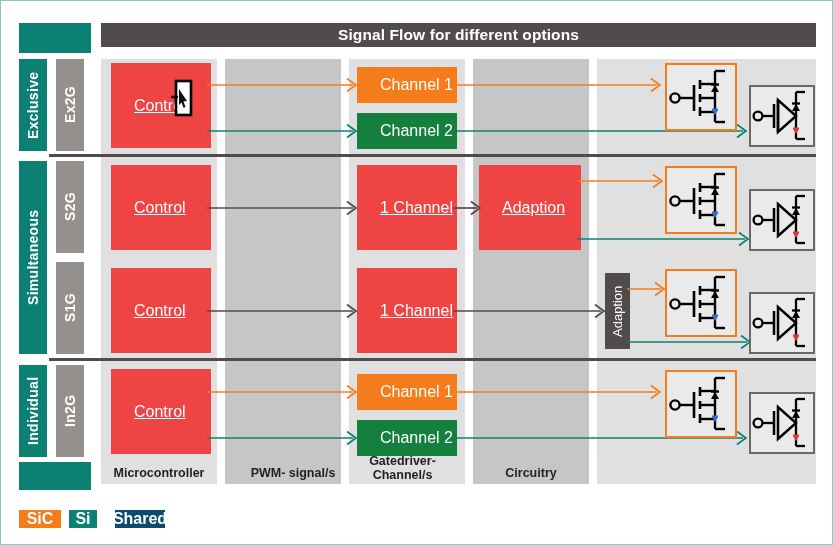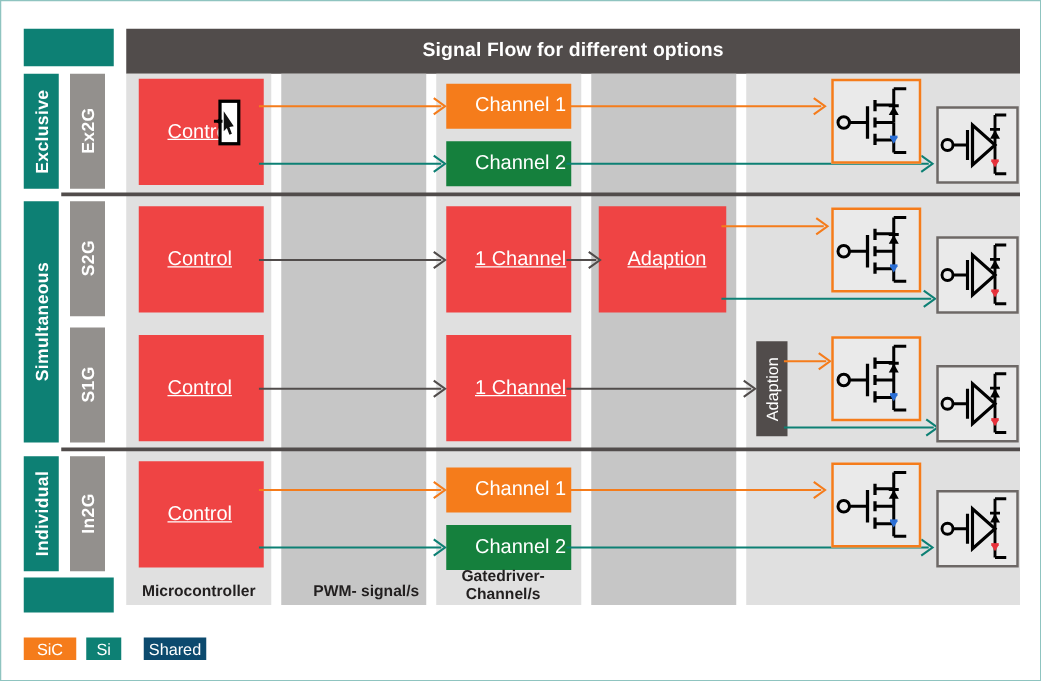--- a/index.html
+++ b/index.html
@@ -65,41 +65,41 @@
     text-align:center;color:#221f1f;font-weight:bold;font-size:12.5px;
     line-height:1.15;
   }
 
   
   .sep{background:#514c4b;}
 
   
   .legend-item{
     display:flex;align-items:center;justify-content:center;
-    color:#ffffff;font-weight:normal;font-size:13px;
+    color:#ffffff;font-weight:bold;font-size:16px;
   }
   .lg-sic{background:#f57c1b;}
   .lg-si{background:#0d8074;}
   .lg-shared{background:#0c4a6e;}
 
   
   .devframe{background:#eaeaea;}
   .dev-sic{border:2.5px solid #f57c1b;}
   .dev-si{border:2.5px solid #6d6866;}
 
   svg{display:block;}
 </style>
 </head>
 <body>
 
 <div id="page">
 
   <div class="abs hdr-teal" style="left:18px;top:22px;width:72px;height:30px;"></div>
 
-  <div class="abs hdr-title" style="left:100px;top:22px;width:715px;height:36px;">Signal Flow for different options</div>
+  <div class="abs hdr-title" style="left:100px;top:22px;width:715px;height:24px;">Signal Flow for different options</div>
 
   <div class="abs colbg-light" style="left:100px;top:58px;width:116px;height:425px;"></div>
   <div class="abs colbg-dark" style="left:224px;top:58px;width:116px;height:425px;"></div>
   <div class="abs colbg-light" style="left:348px;top:58px;width:116px;height:425px;"></div>
   <div class="abs colbg-dark" style="left:472px;top:58px;width:116px;height:425px;"></div>
   <div class="abs colbg-light" style="left:596px;top:58px;width:219px;height:425px;"></div>
 
   <div class="abs vlabel grp" style="left:18px;top:58px;width:28px;height:92px;">Exclusive</div>
   <div class="abs vlabel grp" style="left:18px;top:160px;width:28px;height:193px;">Simultaneous</div>
   <div class="abs vlabel grp" style="left:18px;top:364px;width:28px;height:92px;">Individual</div>
@@ -394,18 +394,19 @@
       <rect x="42" y="40.5" width="6" height="2" fill="#e8323c"></rect>
     </svg>
   </div>
 
   <div class="abs foot" style="left:100px;top:460px;width:116px;height:24px;">Microcontroller</div>
   <div class="abs foot" style="left:224px;top:460px;width:136px;height:24px;">PWM- signal/s</div>
   <div class="abs foot" style="left:348px;top:450px;width:107px;height:34px;flex-direction:column;">
     <span>Gatedriver-</span>
     <span>Channel/s</span>
   </div>
+  <div class="abs foot" style="left:472px;top:460px;width:116px;height:24px;">Circuitry</div>
 
   <div class="abs legend-item lg-sic" style="left:18px;top:509px;width:42px;height:18px;">SiC</div>
   <div class="abs legend-item lg-si" style="left:68px;top:509px;width:28px;height:18px;">Si</div>
   <div class="abs legend-item lg-shared" style="left:114px;top:509px;width:50px;height:18px;">Shared</div>
 
 </div>
 
 </body></html>

